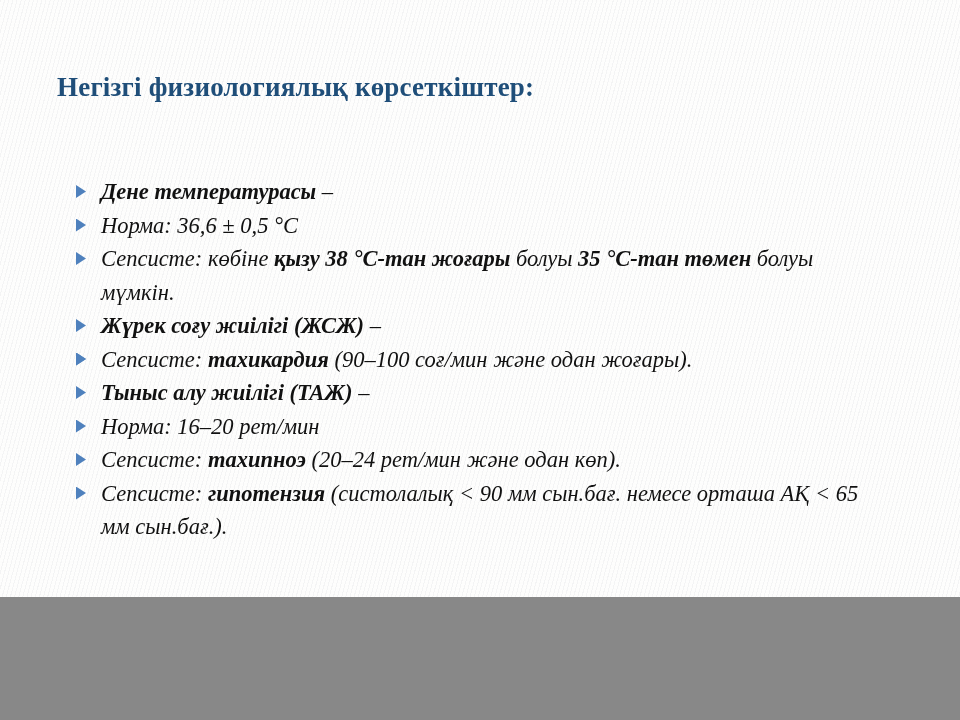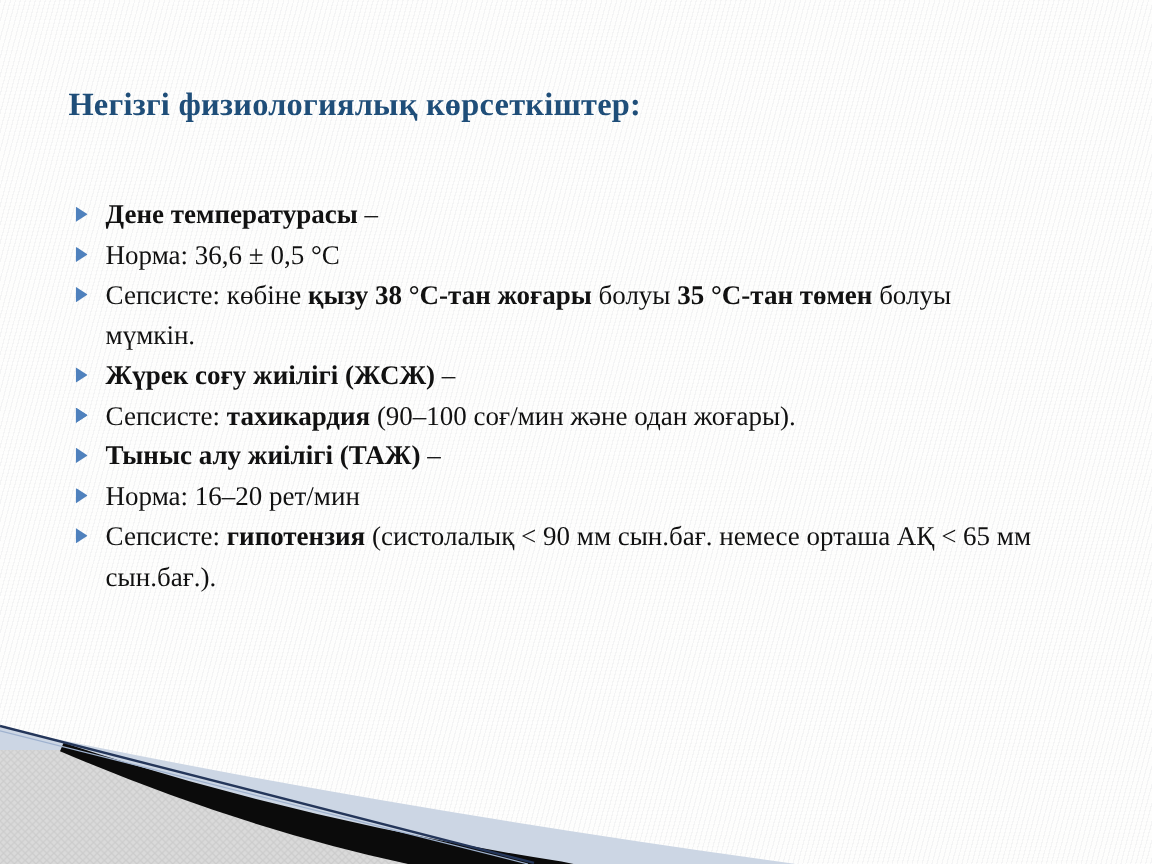--- a/index.html
+++ b/index.html
@@ -1,18 +1,18 @@
 <!DOCTYPE html>
 <html><head>
 <meta charset="utf-8">
 <style>
   html,body{margin:0;padding:0;background:#888;}
   .slide{
     position:relative;
-    width:960px;height:720px;
+    width:960px;height:597px;
     margin:0 auto;
     overflow:hidden;
     background-color:#fdfdfc;
     
     background-image:
       repeating-linear-gradient(105deg, rgba(120,125,145,0.07) 0 1px, transparent 1px 4px),
       repeating-linear-gradient(0deg, rgba(255,255,255,0.5) 0 1px, transparent 1px 3px);
     font-family:"Liberation Serif","DejaVu Serif",serif;
   }
   .deco{position:absolute;left:0;top:0;width:960px;height:720px;pointer-events:none;}
@@ -21,21 +21,21 @@
   .title{
     position:absolute;left:57px;top:72px;z-index:1;
     margin:0;
     font-size:27px;font-weight:bold;
     color:var(--title-color,#1f4e79);
     letter-spacing:0.2px;
   }
   .bullets{
     position:absolute;left:62px;top:162px;z-index:1;
     width:800px;
-    margin:0;padding:0;list-style:none;
+    margin:13px;padding:0;list-style:none;font-style:italic;
   }
   .bullets li{
     position:relative;
     padding-left:26px;
     font-size:22.5px;
     line-height:33.5px;
     color:var(--text-color,#111);
   }
   .bullets .blt{
     position:absolute;left:1px;top:10px;
@@ -65,20 +65,21 @@
 
   <ul class="bullets">
       <li><span class="blt"></span><span class="bold">Дене температурасы</span><span class=""> –</span></li>
       <li><span class="blt"></span><span class="">Норма: 36,6 ± 0,5 °C</span></li>
       <li><span class="blt"></span><span class="">Сепсисте: көбіне </span><span class="bold">қызу 38 °C-тан жоғары</span><span class=""> болуы </span><span class="bold">35 °C-тан төмен</span><span class=""> болуы мүмкін.</span></li>
       <li><span class="blt"></span><span class="bold">Жүрек соғу жиілігі (ЖСЖ)</span><span class=""> –</span></li>
       <li><span class="blt"></span></li>
       <li><span class="blt"></span><span class="">Сепсисте: </span><span class="bold">тахикардия</span><span class=""> (90–100 соғ/мин және одан жоғары).</span></li>
       <li><span class="blt"></span><span class="bold">Тыныс алу жиілігі (ТАЖ)</span><span class=""> –</span></li>
       <li><span class="blt"></span><span class="">Норма: 16–20 рет/мин</span></li>
+      <li><span class="blt"></span><span class="">Сепсисте: </span><span class="bold">тахипноэ</span><span class=""> (20–24 рет/мин және одан көп).</span></li>
       <li><span class="blt"></span><span class="">Сепсисте: </span><span class="bold">гипотензия</span><span class=""> (систолалық &lt; 90 мм сын.бағ. немесе орташа АҚ &lt; 65 мм сын.бағ.).</span></li>
     </ul>
 
   <svg class="deco deco-front" viewBox="0 0 960 720" aria-hidden="true">
     <path d="M53,619 Q250,684 468,718 L478,720 L340,720 Q200,690 50,626 Z" fill="#0b0b0b"></path>
     <path d="M0,605 L445,719" stroke="#24365a" stroke-width="2" fill="none"></path>
     <path d="M0,609 L440,720" stroke="#9fb2cf" stroke-width="1" fill="none"></path>
   </svg>
 
 </div>

